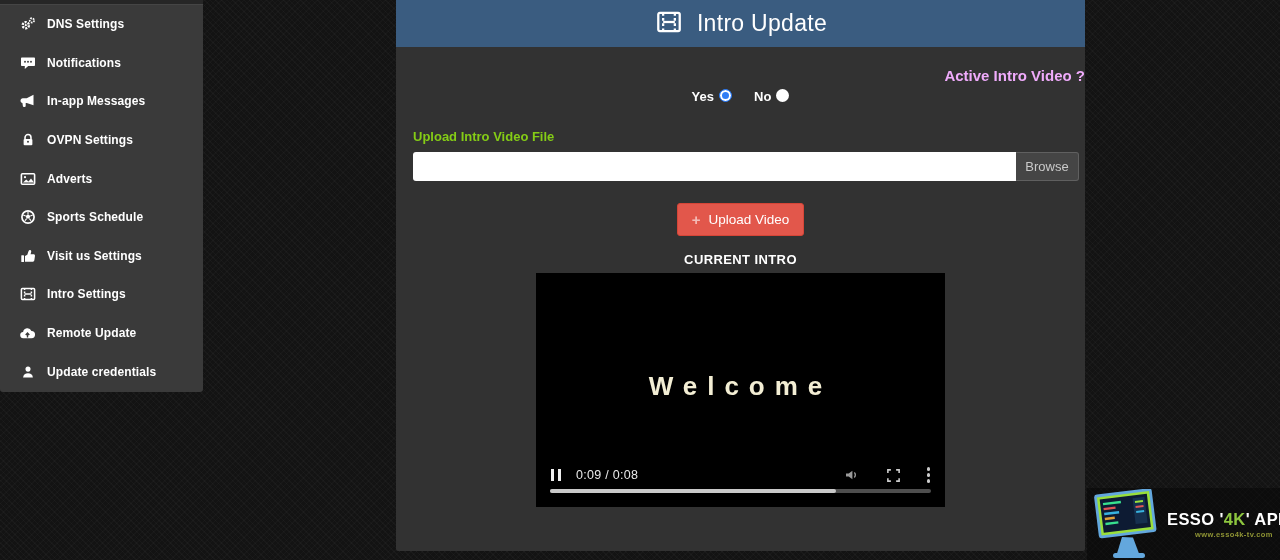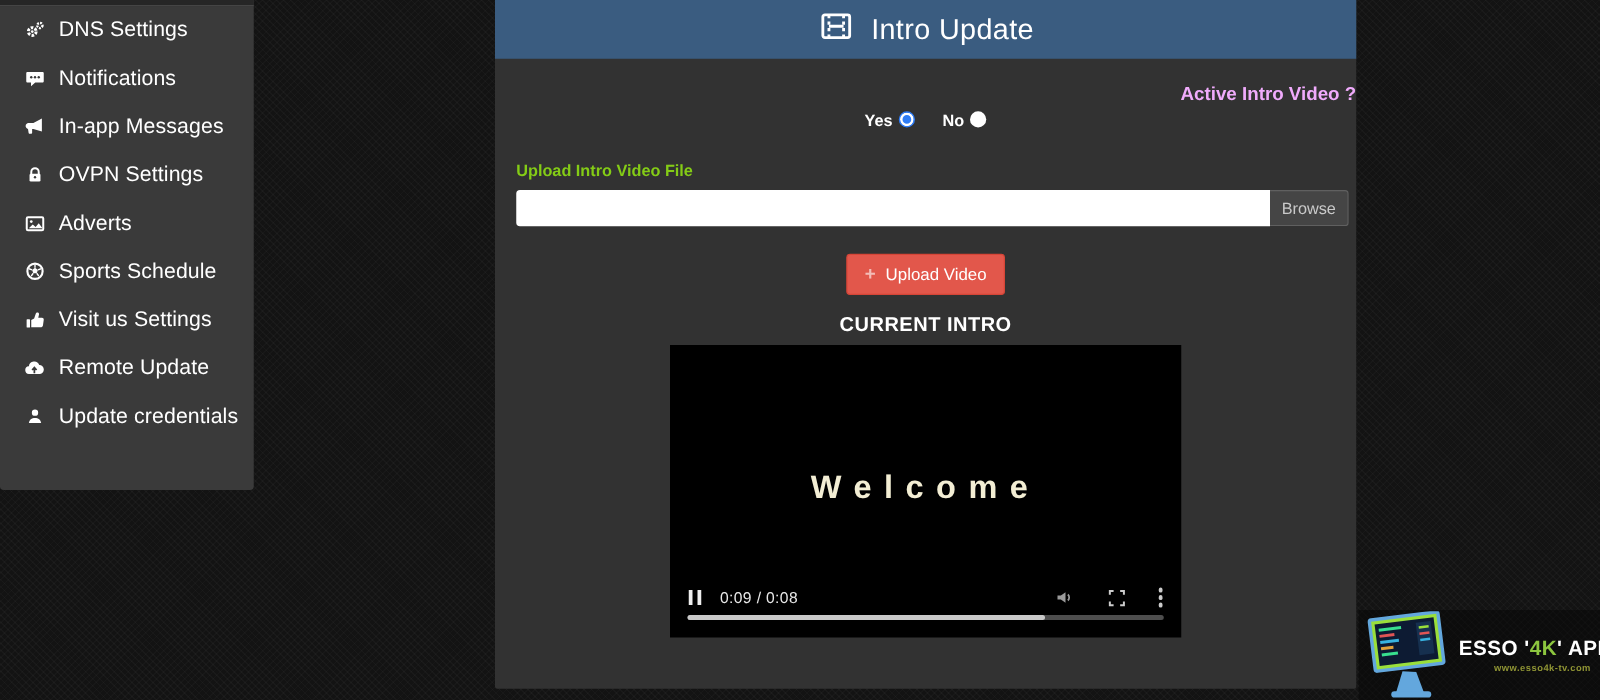--- a/index.html
+++ b/index.html
@@ -18,21 +18,21 @@
   .sidebar {
     position:absolute; left:0; top:0; width:203px; height:392px;
     background:#3a3a3a; border-radius:0 0 3px 3px;
   }
   .sidebar-strip { height:5px; background:#262626; border-bottom:1px solid #454545; }
   .side-item {
     height:38.6px; display:flex; align-items:center; gap:11px;
     padding-left:19px; color:#ffffff; cursor:pointer;
   }
   .side-item .icon { width:17px; display:flex; justify-content:center; }
-  .side-label { font-size:17px; font-weight:400; letter-spacing:.1px; }
+  .side-label { font-size:12px; font-weight:700; letter-spacing:.1px; }
 
   
   .panel {
     position:absolute; left:396px; top:0; width:689px; height:551px;
     background:#323232; border-radius:0 0 2px 2px;
   }
   .panel-header {
     height:47px; background:#3a5c80;
     display:flex; align-items:center; justify-content:center; gap:13px;
     color:#ffffff;
@@ -59,21 +59,21 @@
   }
 
   .upload-btn {
     display:flex; align-items:center; gap:8px; margin:22px auto 0 auto;
     background:#e2574b; border:1px solid #d64537; border-radius:3px;
     color:#ffffff; font-size:13.5px; padding:7px 14px; cursor:pointer;
     font-family:"Liberation Sans", sans-serif;
   }
   .upload-btn .plus { color:rgba(255,255,255,.6); font-size:15px; font-weight:700; }
 
-  .current-intro { margin-top:16px; text-align:center; color:#fff; font-size:16px; font-weight:700; letter-spacing:.4px; }
+  .current-intro { margin-top:16px; text-align:center; color:#fff; font-size:13px; font-weight:700; letter-spacing:.4px; }
 
   
   .video {
     position:relative; margin:6px auto 0 auto; width:409px; height:234px;
     background:#000000; cursor:pointer;
   }
   .video-overlay {
     position:absolute; left:0; right:0; top:50%; transform:translateY(-60%);
     text-align:center; color:#f3eed4; font-size:26px; font-weight:700; letter-spacing:10px;
   }
@@ -179,20 +179,30 @@
     <div class="side-item">
       <span class="icon">
         <svg width="16" height="16" viewBox="0 0 16 16">
             <rect x="1.3" y="7.3" width="2.7" height="6.7" rx=".5" fill="#fff"></rect>
             <path d="M5 13.8V8l2.3-1.3L8.6 3c.25-.75 1-1.2 1.7-1 .7.25 1.05.95.9 1.65L10.6 6.2h3c.85 0 1.5.75 1.4 1.6l-.65 4.5c-.15.9-.9 1.5-1.8 1.5H5z" fill="#fff"></path>
           </svg>
       </span>
       <span class="side-label">Visit us Settings</span>
     </div>
 
+    <div class="side-item">
+      <span class="icon">
+        <svg width="16" height="16" viewBox="0 0 16 16">
+            <rect x="1.4" y="2.4" width="13.2" height="11.2" rx="1" fill="none" stroke="#fff" stroke-width="1.5"></rect>
+            <path d="M4.6 2.4v11.2M11.4 2.4v11.2" stroke="#fff" stroke-width="1.5" stroke-dasharray="1.7 1.5"></path>
+            <path d="M4.6 8h6.8" stroke="#fff" stroke-width="1.5"></path>
+          </svg>
+      </span>
+      <span class="side-label">Intro Settings</span>
+    </div>
 
     <div class="side-item">
       <span class="icon">
         <svg width="17" height="16" viewBox="0 0 16 16">
             <path d="M4 13.2a3.1 3.1 0 0 1-.4-6.2A4.3 4.3 0 0 1 11.9 6 3.5 3.5 0 0 1 12 13.2z" fill="#fff"></path>
             <path d="M8 12.6V8.4M6.2 10L8 8.1 9.8 10" stroke="#3a3a3a" stroke-width="1.4" fill="none"></path>
           </svg>
       </span>
       <span class="side-label">Remote Update</span>
     </div>

